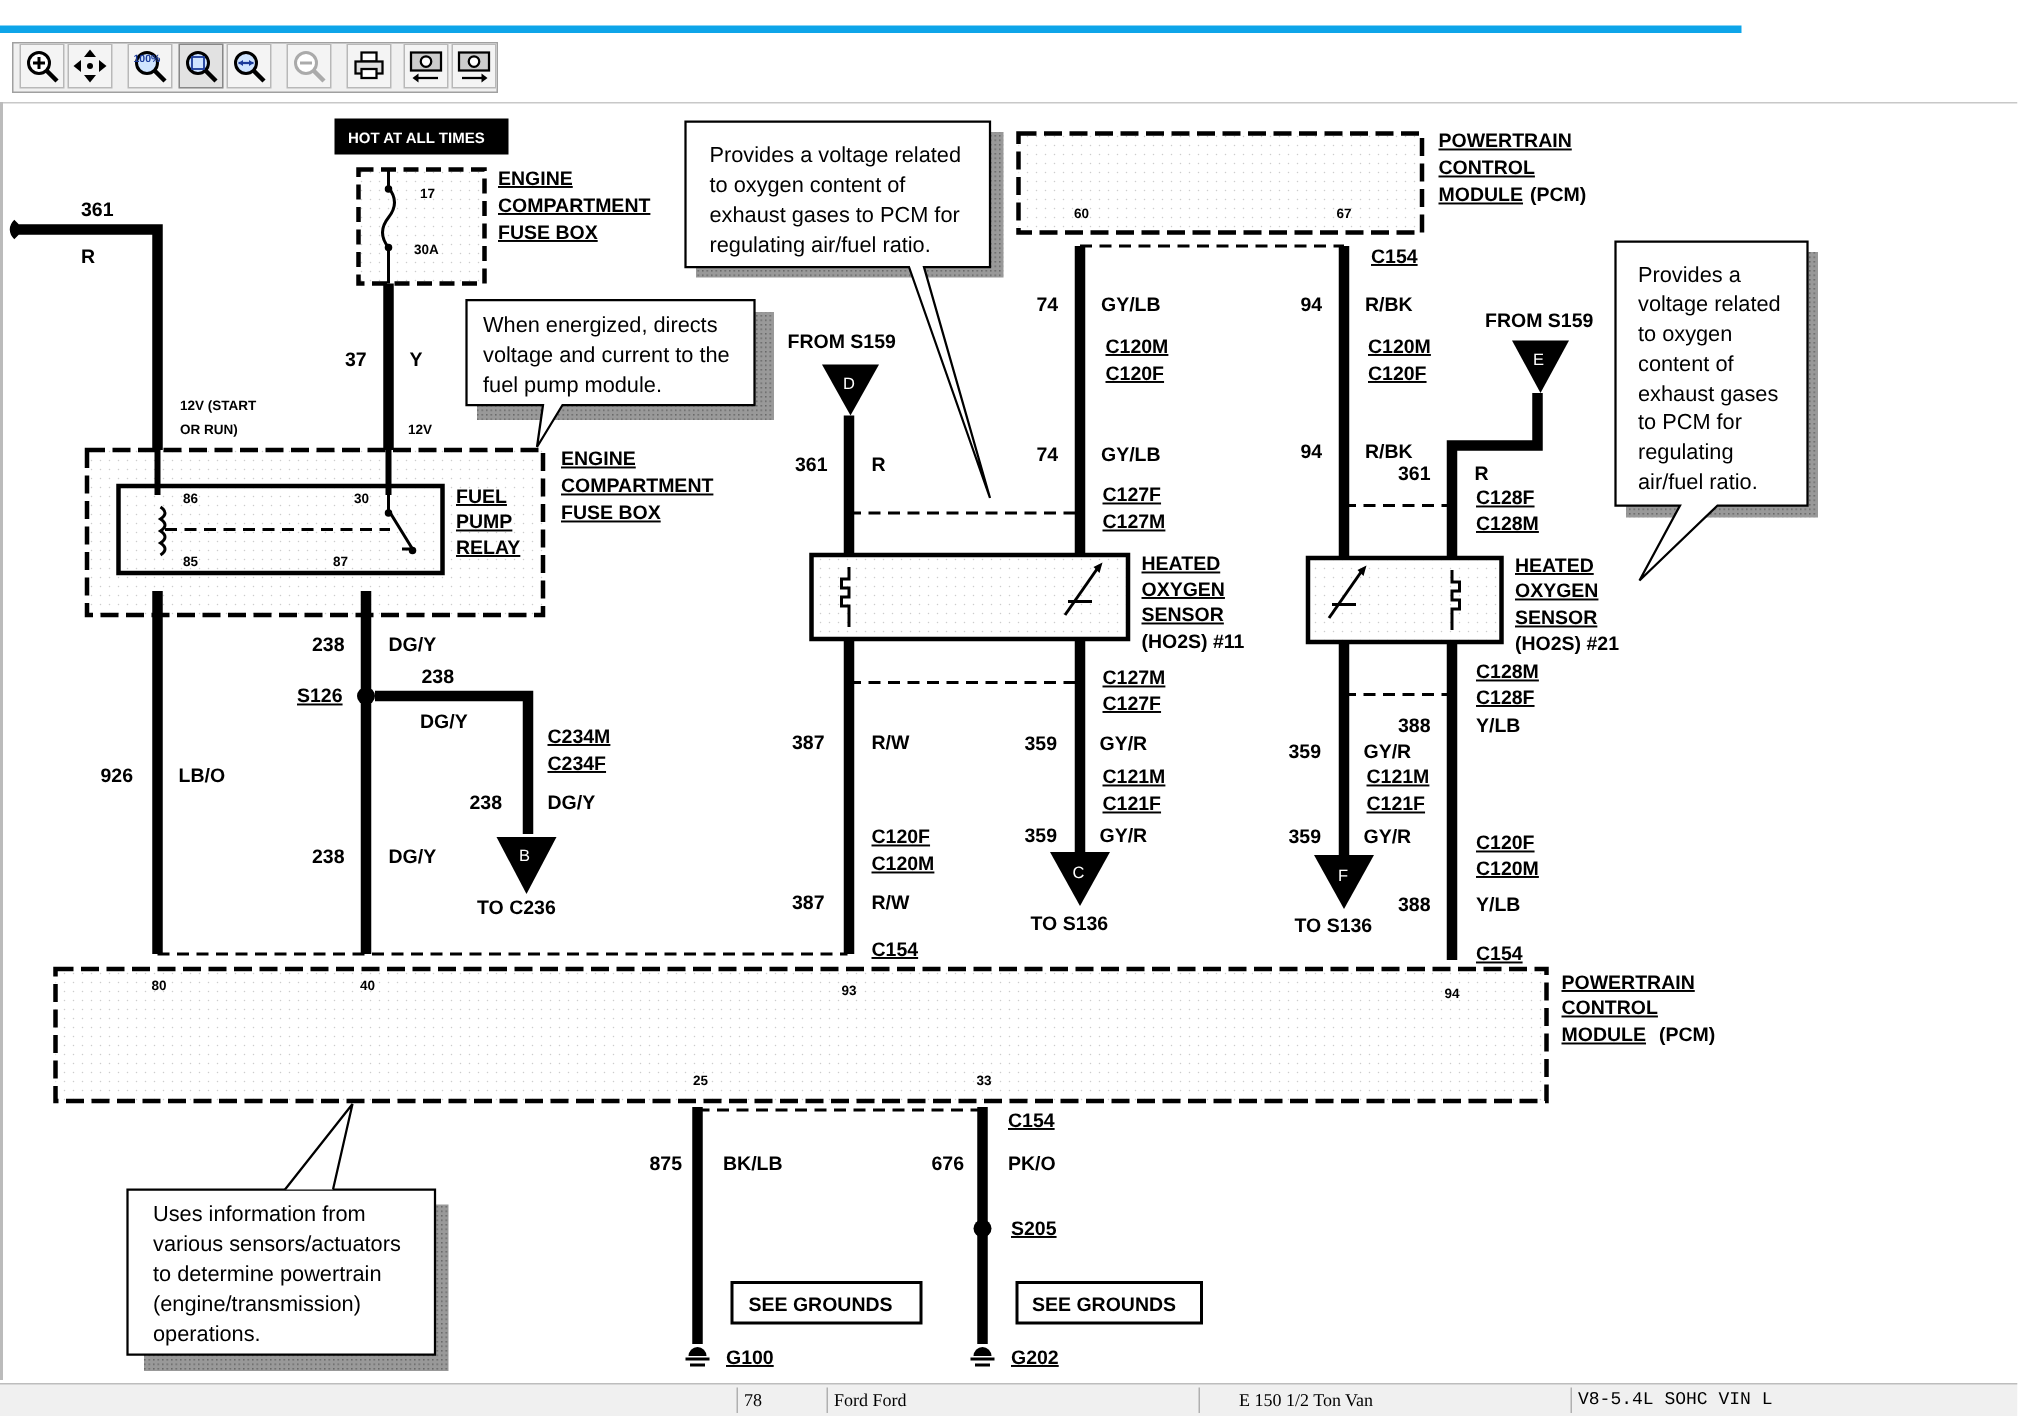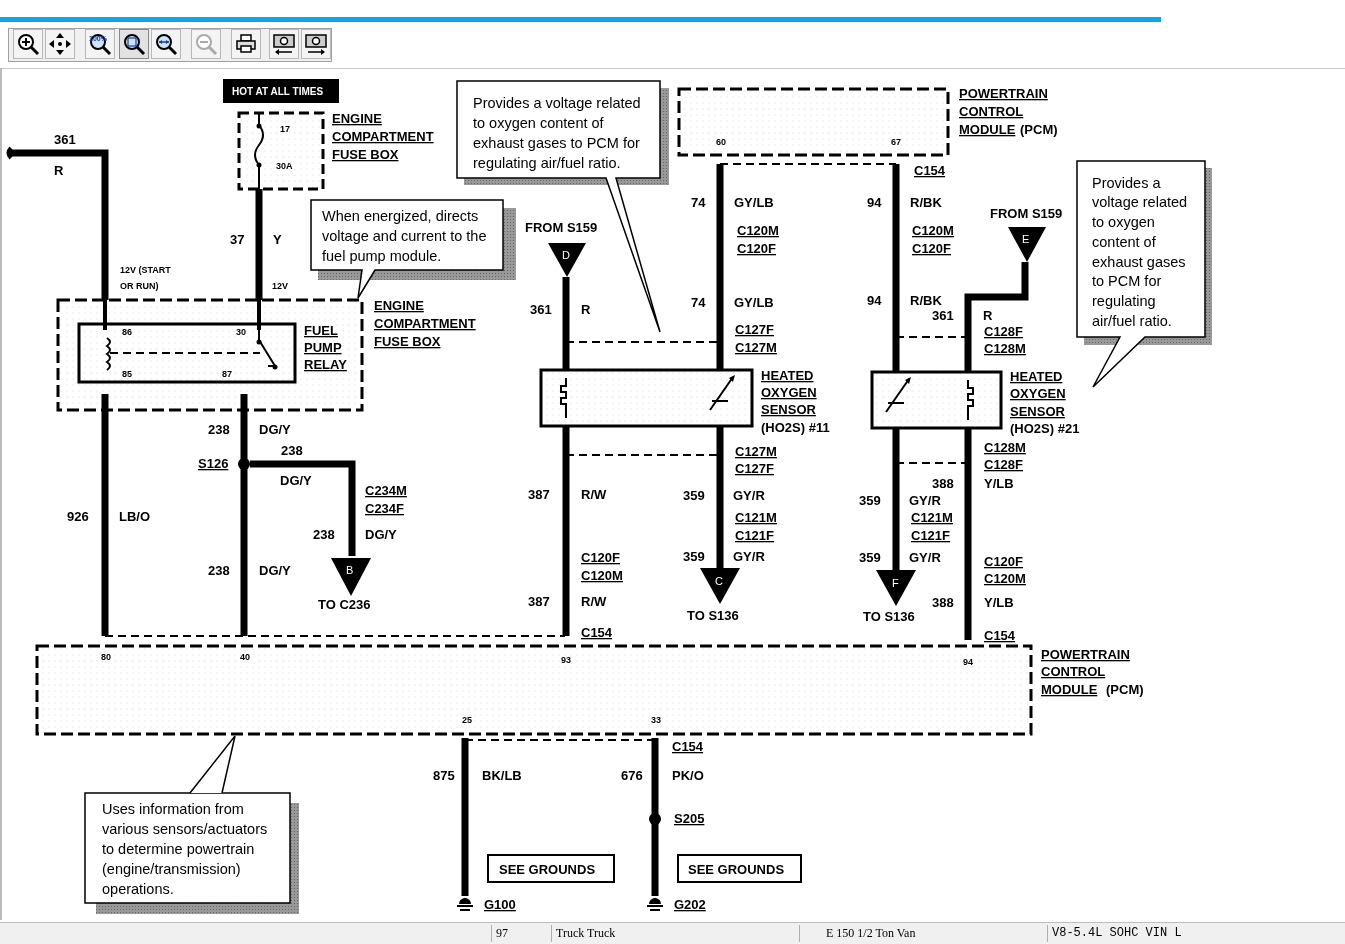--- a/index.html
+++ b/index.html
@@ -429,17 +429,17 @@
     <text class="lbl" x="984" y="566" text-decoration="underline">C120F</text>
     <text class="lbl" x="984" y="583" text-decoration="underline">C120M</text>
     <text class="lbl" x="932" y="607">388</text>
     <text class="lbl" x="984" y="607">Y/LB</text>
     <text class="lbl" x="984" y="640" text-decoration="underline">C154</text>
   </g>
 </svg>
 </div>
 
 <div class="statusbar">
-  <div class="sb-cell" style="left:491px;width:56px;">97</div>
-  <div class="sb-cell" style="left:551px;width:243px;">Truck Truck</div>
+  <div class="sb-cell" style="left:491px;width:56px;">78</div>
+  <div class="sb-cell" style="left:551px;width:243px;">Ford Ford</div>
   <div class="sb-cell" style="left:799px;width:243px;padding-left:26px;">E 150 1/2 Ton Van</div>
   <div class="sb-cell" style="left:1047px;width:290px;font-family:Liberation Mono, monospace;">V8-5.4L SOHC VIN L</div>
 </div>
 
 </body></html>

